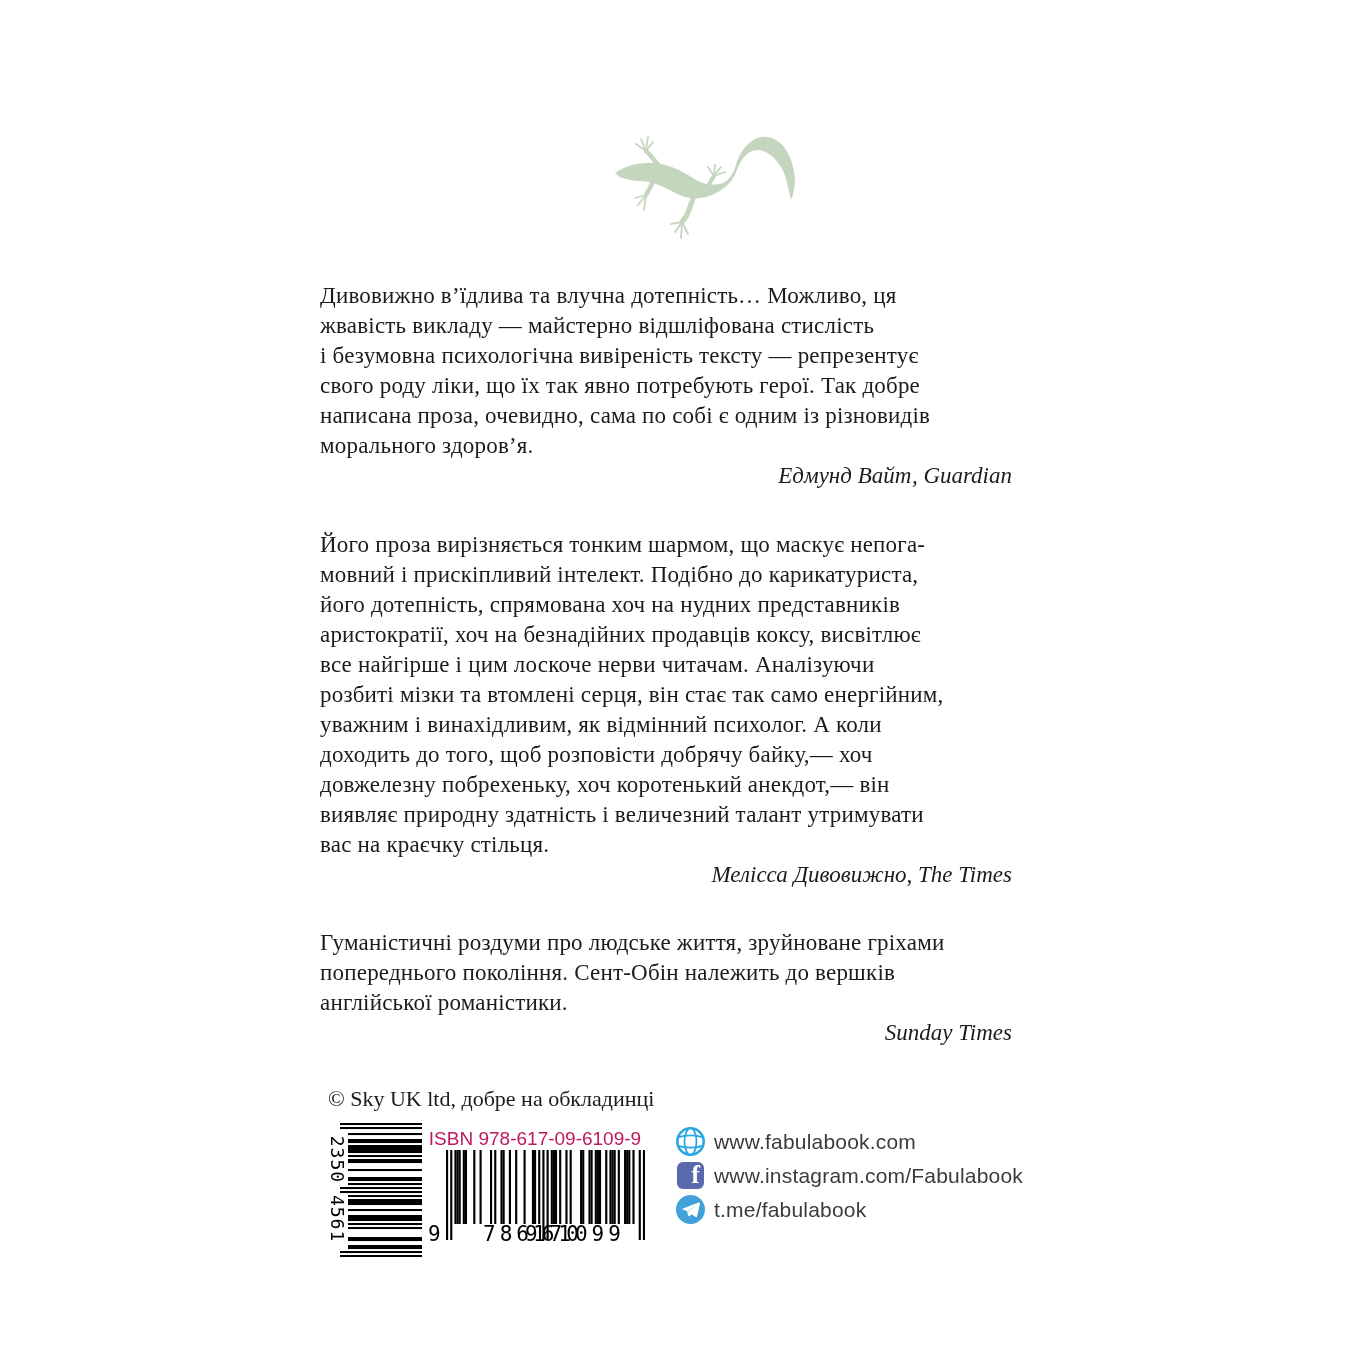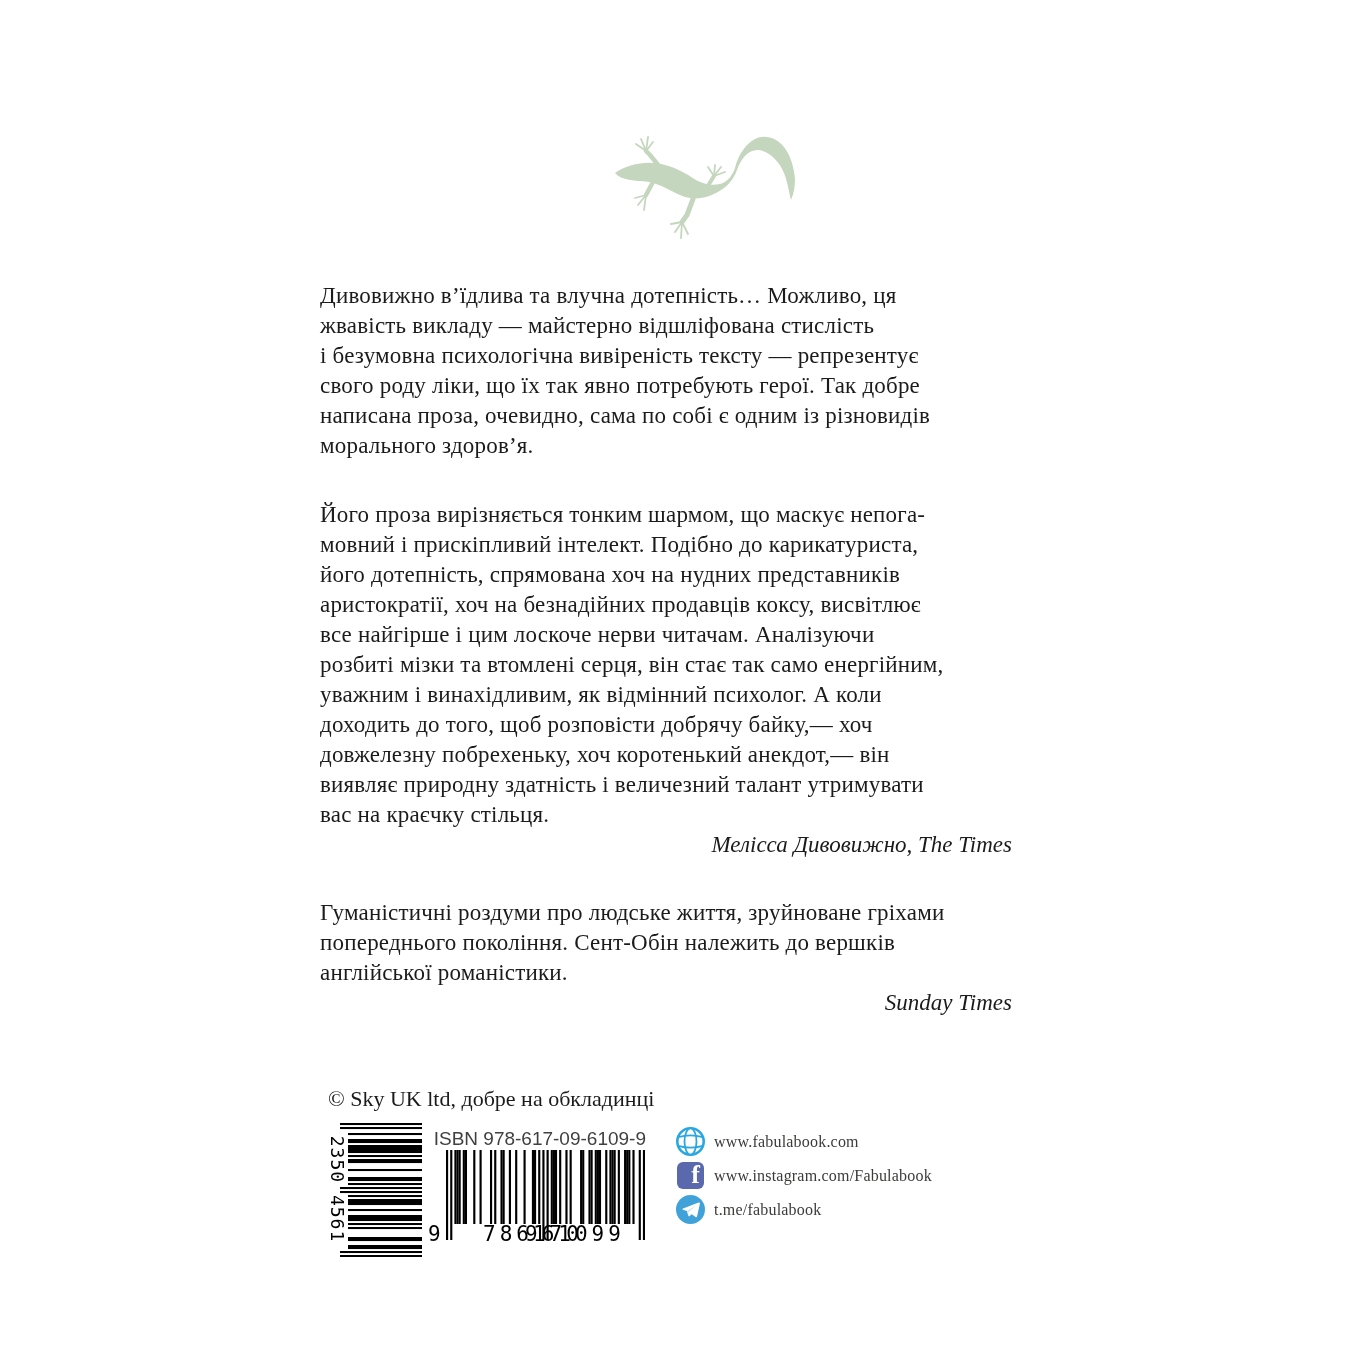--- a/index.html
+++ b/index.html
@@ -42,43 +42,43 @@
     font-family:"DejaVu Sans Mono", monospace;
     font-size:18px;line-height:22px;letter-spacing:1px;
     color:#000;text-align:center;
   }
   .side-bars{position:absolute;left:348px;top:1123px;width:74px;height:134px;}
 
   
   .isbn-label{
     position:absolute;left:424px;top:1129px;width:222px;margin:0;
     font-family:"Liberation Sans", sans-serif;
-    font-size:19px;line-height:20px;color:#404040;
-    text-align:right;white-space:nowrap;
+    font-size:19px;line-height:20px;color:#be185d;
+    text-align:center;white-space:nowrap;
   }
   .main-bars{position:absolute;left:446px;top:1150px;width:199px;height:90px;}
   .bdigit{
     position:absolute;top:1222px;margin:0;
     font-family:"DejaVu Sans Mono", monospace;
     font-size:21px;line-height:24px;color:#000;
   }
   .d-lead{left:428px;}
   .d-g1{left:483px;letter-spacing:4px;text-align:center;}
   .d-g2{left:525px;letter-spacing:4px;}
 
   
   .social{position:absolute;left:675px;top:1126px;width:330px;}
   .social-row{
     display:flex;align-items:center;height:31px;margin-bottom:3px;
   }
   .social-row .ic{flex:0 0 31px;width:31px;height:31px;display:flex;align-items:center;justify-content:center;}
   .social-row .lnk{
     margin-left:8px;
-    font-family:Liberation Serif, serif;
-    font-size:16px;color:#3b3b3a;letter-spacing:0.2px;
+    font-family:Liberation Sans, sans-serif;
+    font-size:21px;color:#3b3b3a;letter-spacing:0.2px;
     white-space:nowrap;
   }
   .fb-box{
     width:27px;height:27px;border-radius:6px;background:#5a69ae;
     position:relative;overflow:hidden;
   }
   .fb-box::before{
     content:"f";
     position:absolute;right:4px;top:-2px;
     font-family:"Liberation Serif", serif;
@@ -149,20 +149,21 @@
   </g>
 </svg>
 
 <div class="quotes">
   <p class="qt">Дивовижно в’їдлива та влучна дотепність… Можливо, ця
 жвавість викладу — майстерно відшліфована стислість
 і безумовна психологічна вивіреність тексту — репрезентує
 свого роду ліки, що їх так явно потребують герої. Так добре
 написана проза, очевидно, сама по собі є одним із різновидів
 морального здоров’я.</p>
+  <p class="attr">Едмунд Вайт, Guardian</p>
 
   <p class="qt gap1">Його проза вирізняється тонким шармом, що маскує непога-
 мовний і прискіпливий інтелект. Подібно до карикатуриста,
 його дотепність, спрямована хоч на нудних представників
 аристократії, хоч на безнадійних продавців коксу, висвітлює
 все найгірше і цим лоскоче нерви читачам. Аналізуючи
 розбиті мізки та втомлені серця, він стає так само енергійним,
 уважним і винахідливим, як відмінний психолог. А коли
 доходить до того, щоб розповісти добрячу байку,— хоч
 довжелезну побрехеньку, хоч коротенький анекдот,— він

